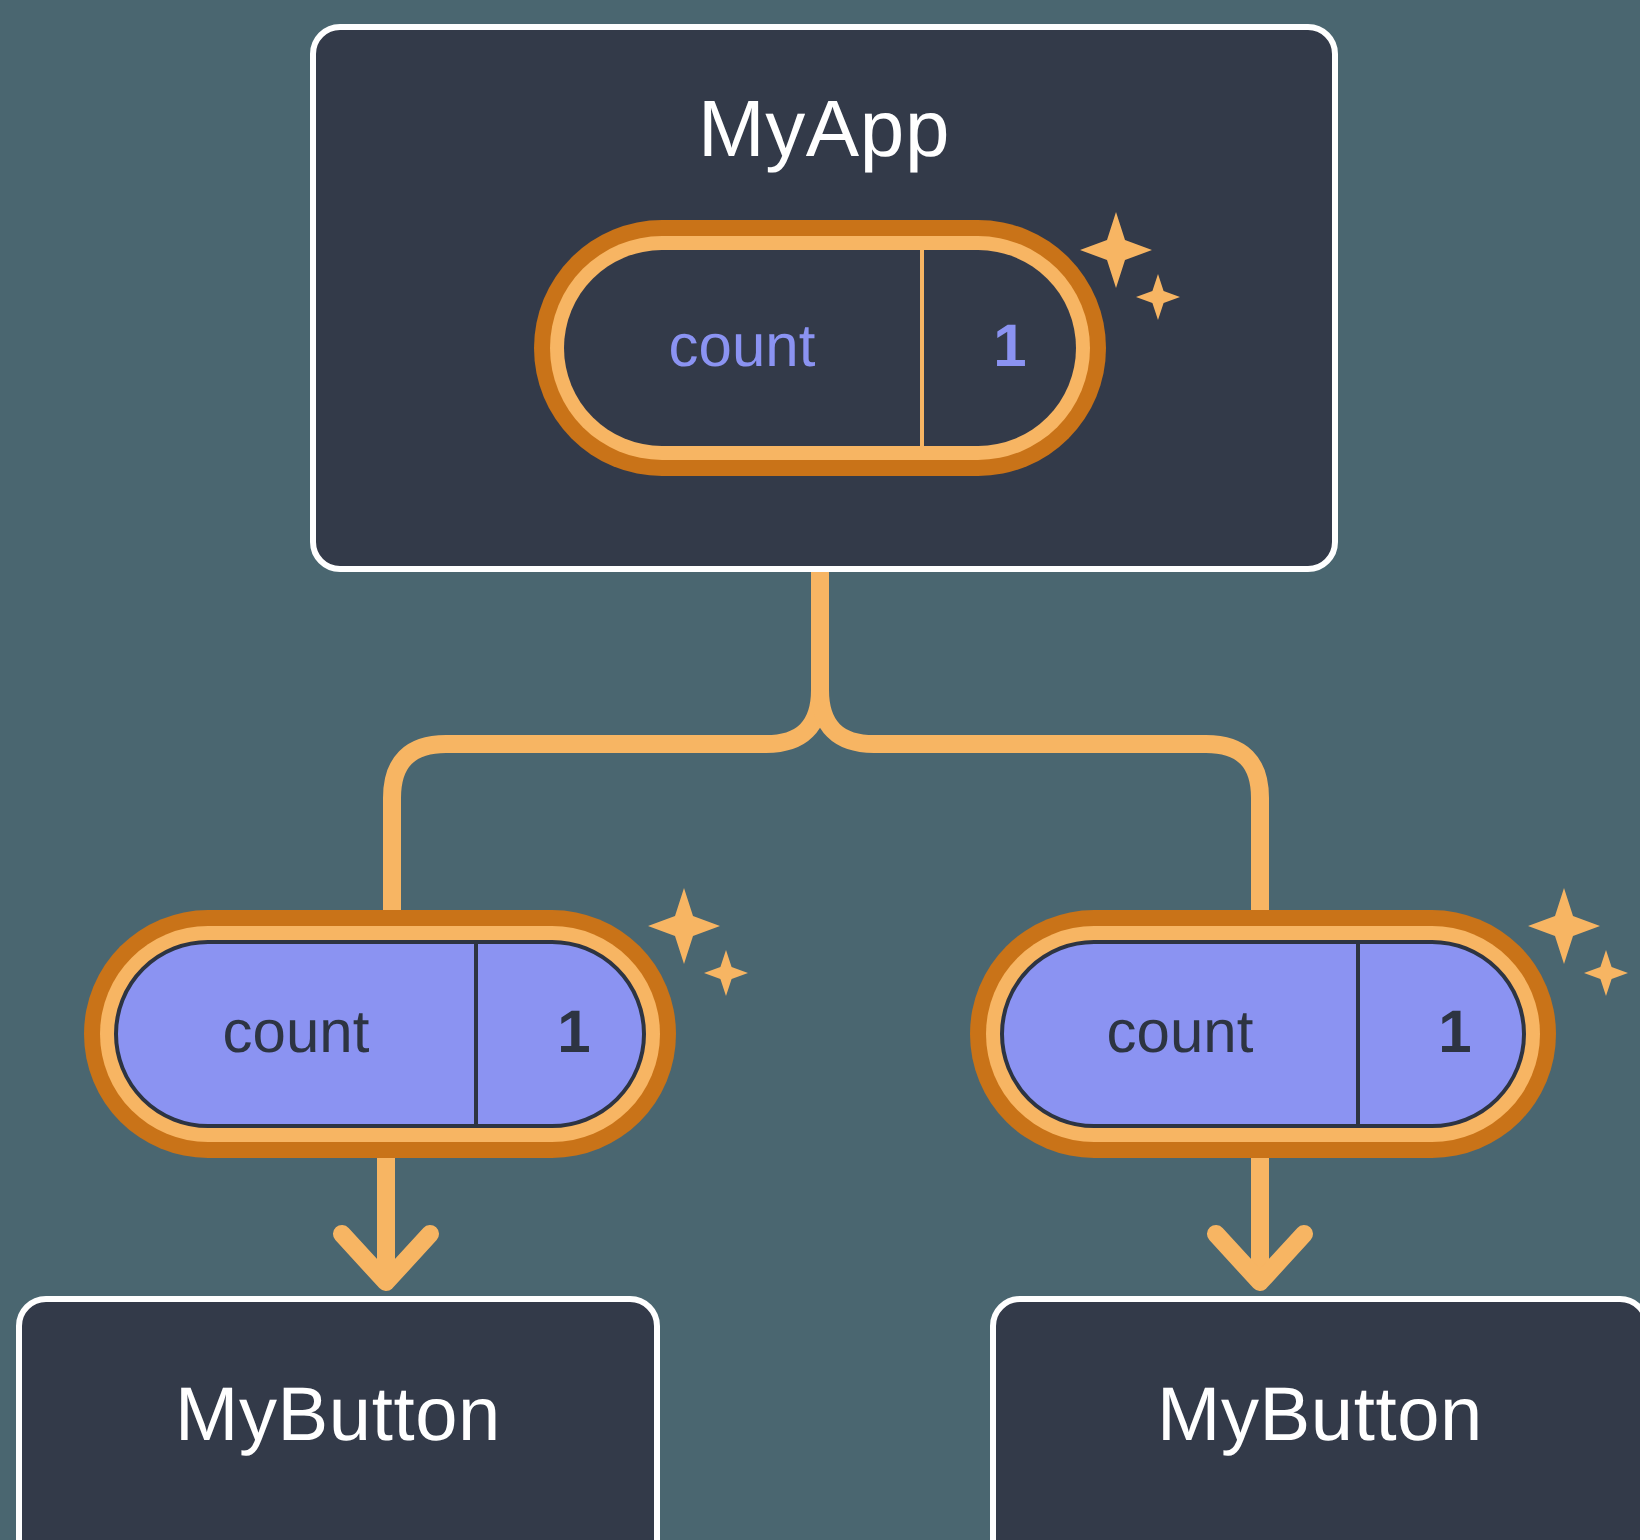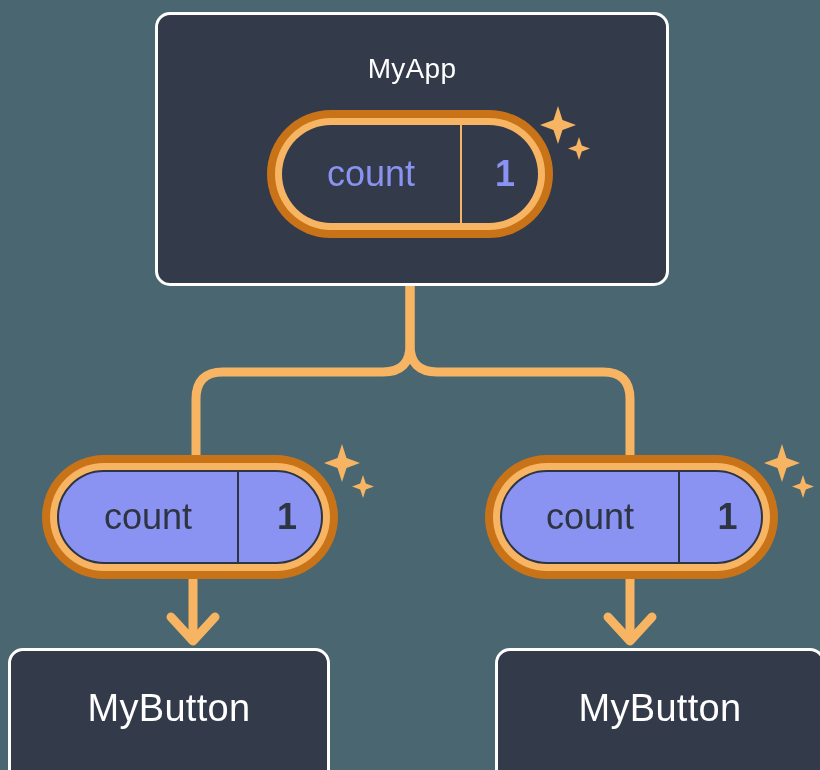--- a/index.html
+++ b/index.html
@@ -64,22 +64,22 @@
   .comp-title {
     position: absolute;
     left: 0;
     right: 0;
     text-align: center;
     color: #ffffff;
     font-weight: 400;
     letter-spacing: 0.3px;
   }
   .comp-box.app .comp-title {
-    top: 38px;
-    font-size: 28px;
+    top: 28px;
+    font-size: 40px;
   }
   .comp-box.btn-left .comp-title,
   .comp-box.btn-right .comp-title {
     top: 36px;
     font-size: 38px;
   }
 
   
   .pill {
     position: absolute;
@@ -131,21 +131,21 @@
   }
   .pill.filled .pill-divider {
     background: #2d3442;
   }
 
   .pill-key,
   .pill-val {
     display: flex;
     align-items: center;
     justify-content: center;
-    font-size: 36px;
+    font-size: 30px;
     line-height: 1;
     white-space: nowrap;
   }
   .pill-key { flex: 0 0 auto; }
   .pill-val { flex: 0 0 auto; font-weight: 700; }
   .pill-divider {
     flex: 0 0 2px;
     width: 2px;
     align-self: stretch;
   }

